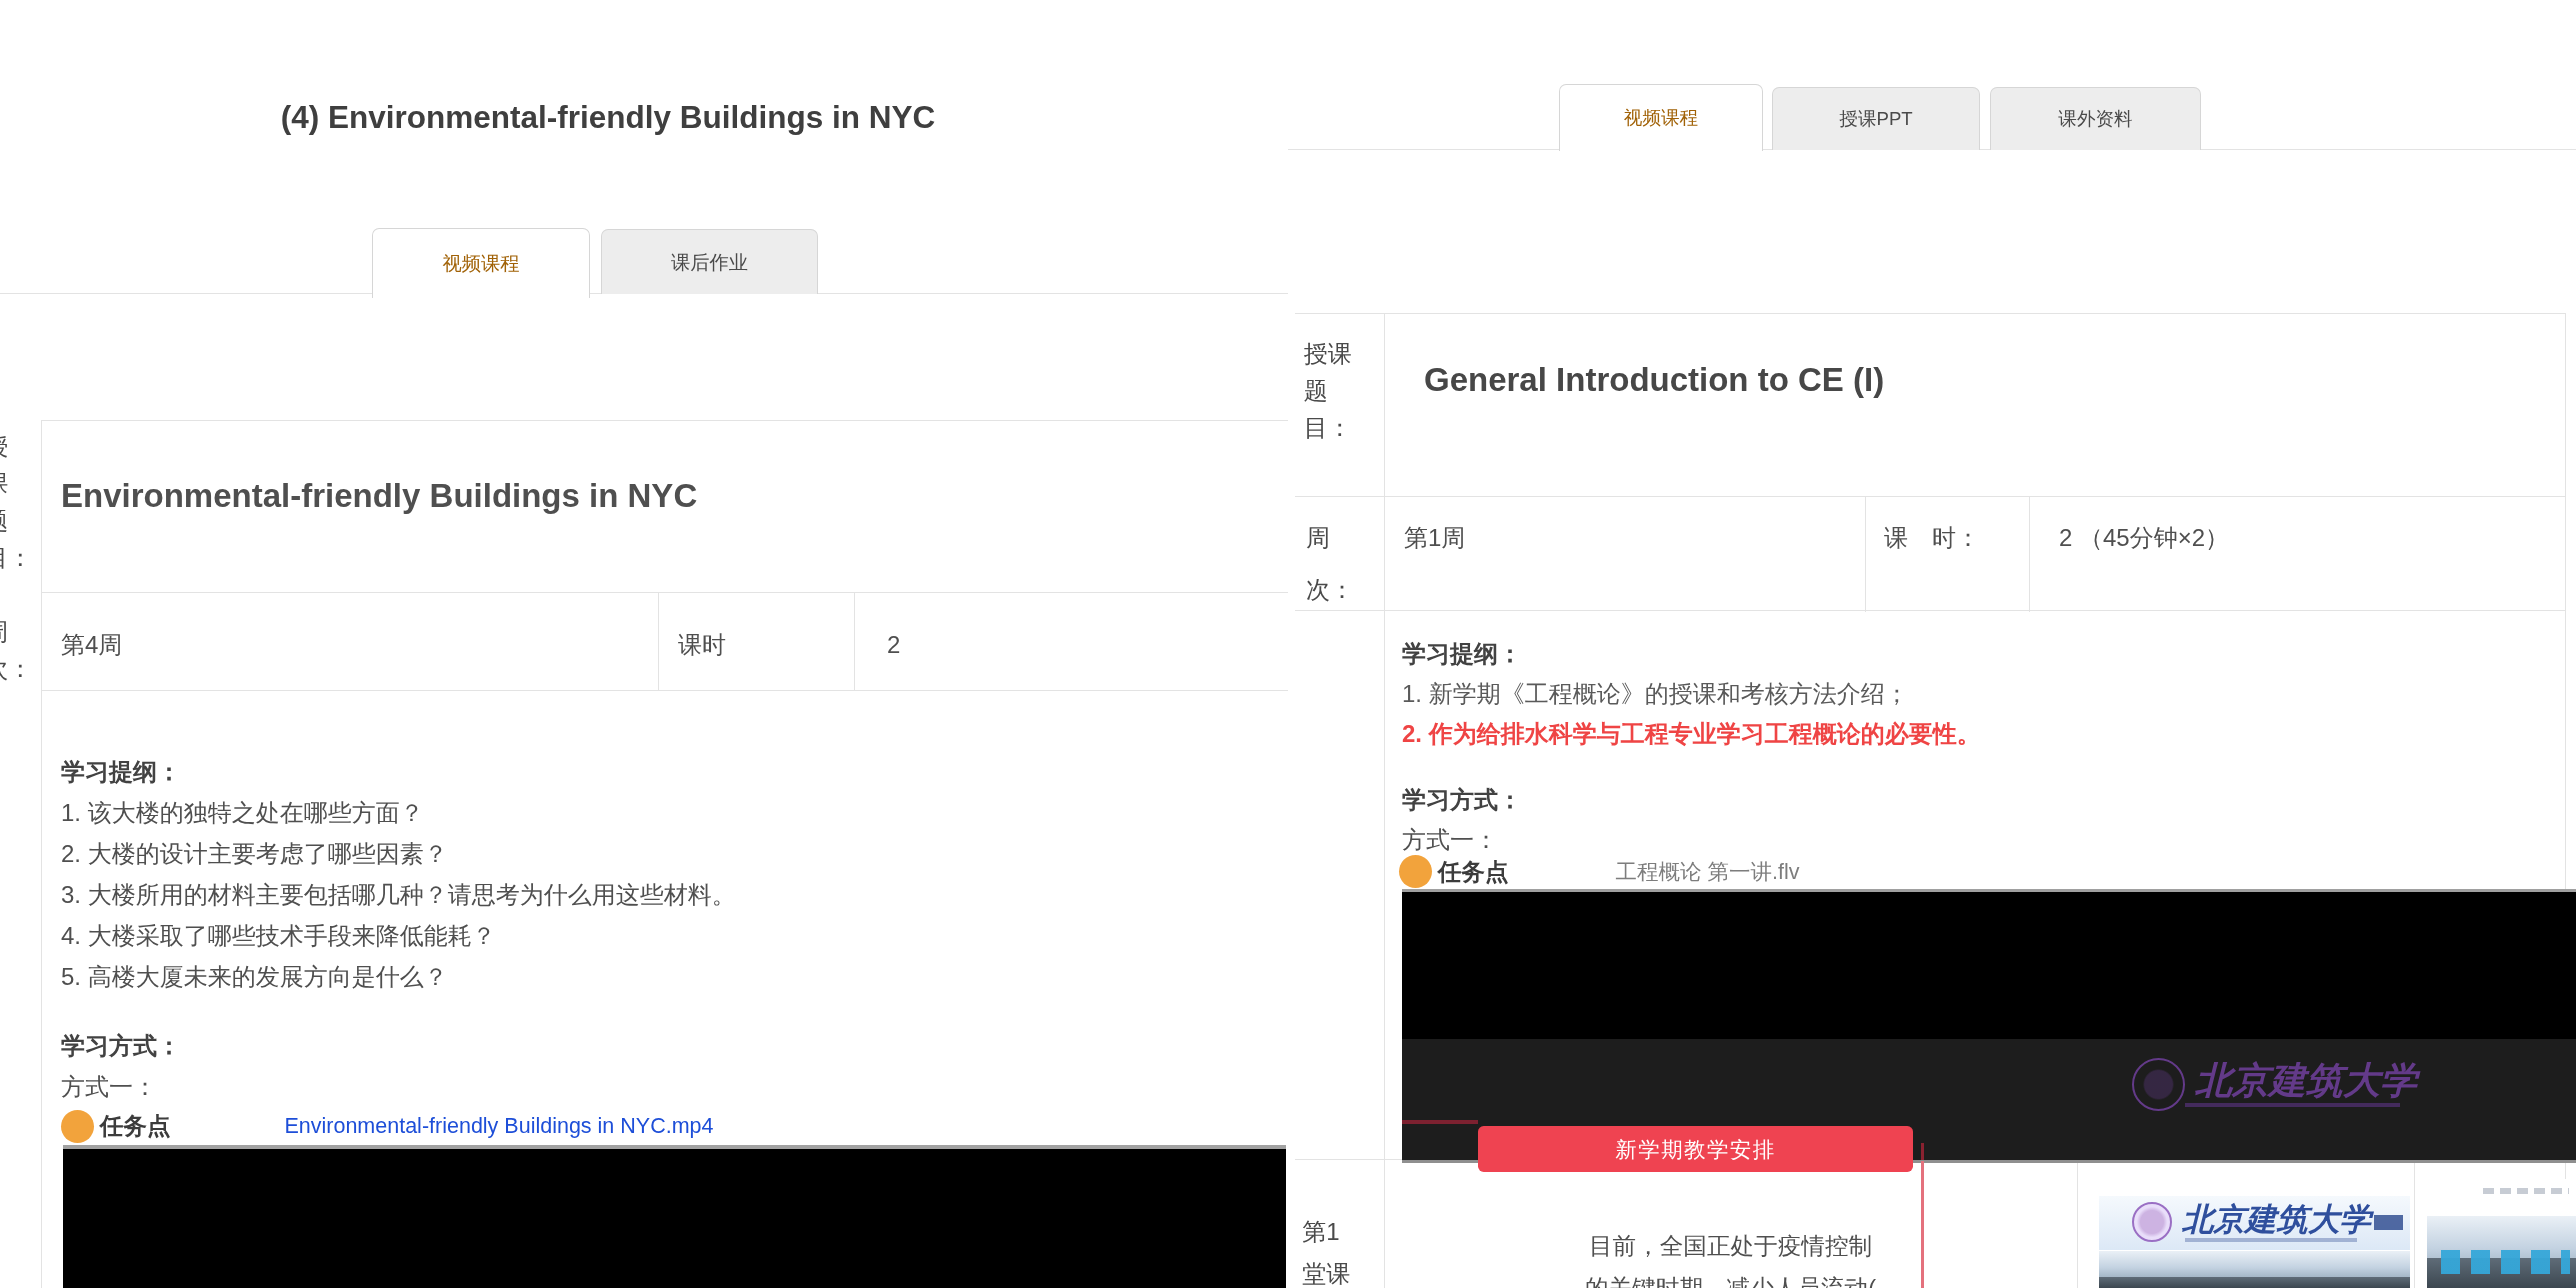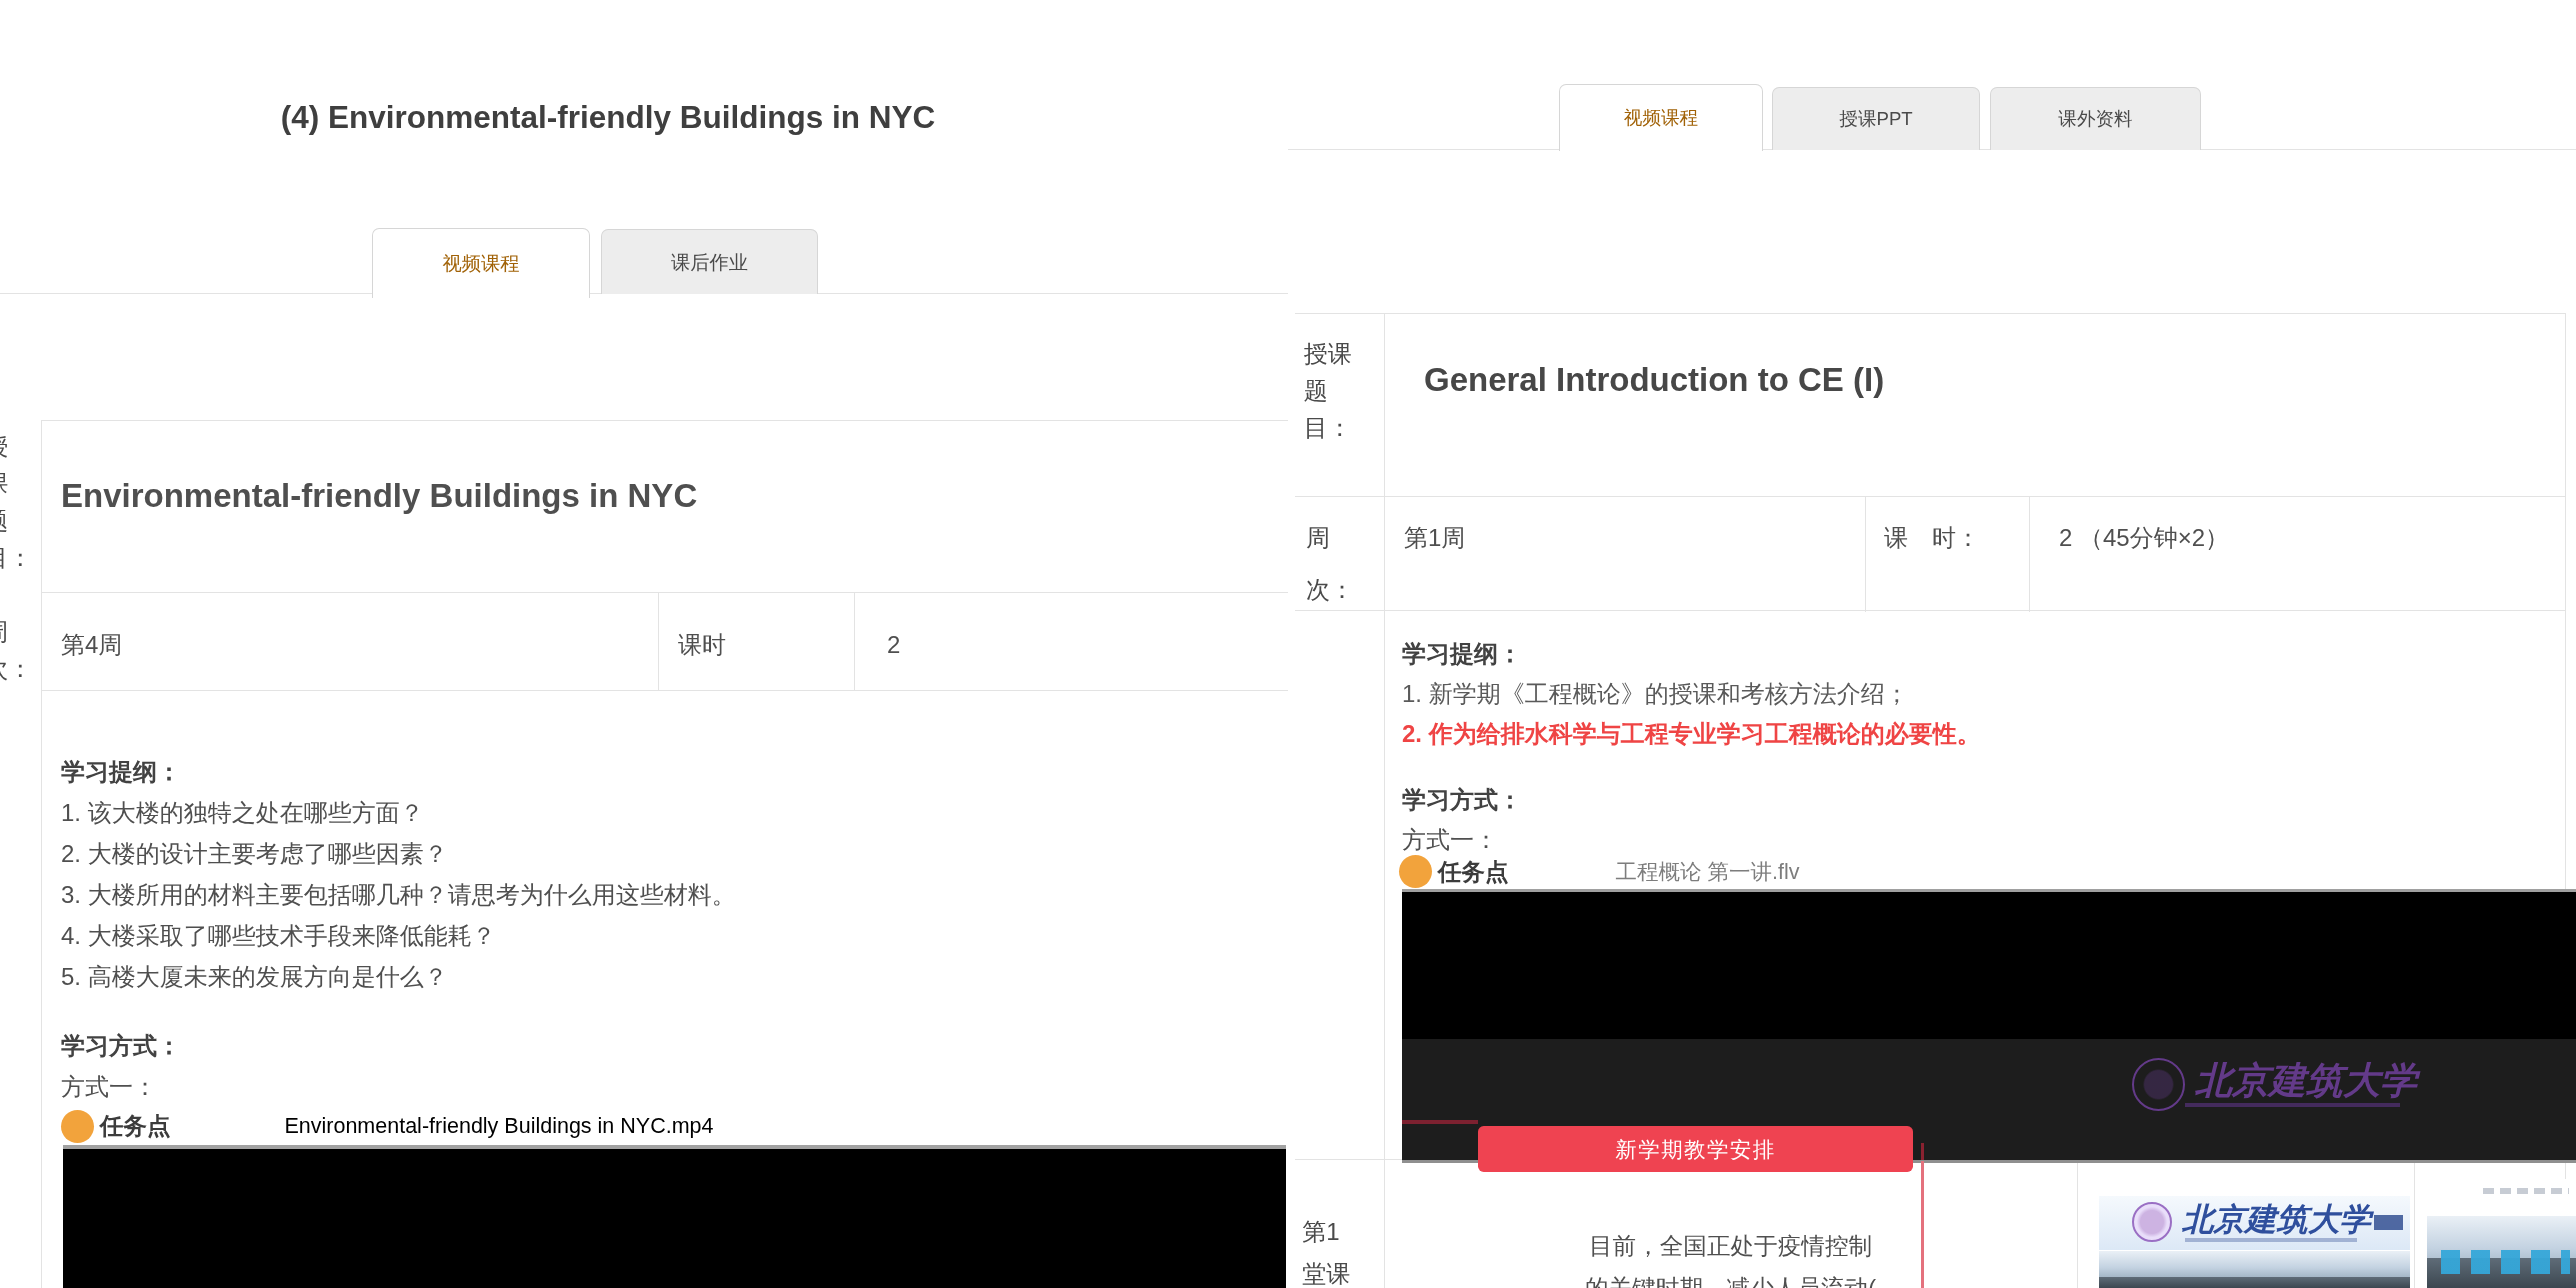--- a/index.html
+++ b/index.html
@@ -14,21 +14,21 @@
   .tab.active{background:#ffffff;z-index:3;}
   .tab.inactive{background:#ededed;color:#4a4a4a;}
   .pretxt{white-space:pre-line;}
   .sliver{position:absolute;font-size:24px;line-height:37px;color:#4a4a4a;white-space:pre-line;}
   .bigtitle{font-weight:bold;color:#3f3f3f;}
   .bodytxt{font-size:24px;line-height:41px;color:#4f4f4f;}
   .bold{font-weight:bold;color:#424242;}
   .taskrow{position:absolute;display:flex;align-items:center;}
   .taskdot{width:33px;height:33px;border-radius:50%;background:#f2a33c;flex:0 0 auto;}
   .tasklbl{font-size:23.6px;font-weight:bold;color:#3c3c3c;margin-left:5.7px;}
-  .taskfile{font-size:21.5px;color:#000000;}
+  .taskfile{font-size:21.5px;color:#1d4ed8;}
   .video{position:absolute;border-top:4.3px solid #a2a2a2;background:#000;}
   .redbtn{position:absolute;background:#ef4351;border-radius:5.7px;display:flex;align-items:center;
           justify-content:center;color:#fff;font-size:21.5px;z-index:4;letter-spacing:1.4px;margin-top:27px;}
   .wm{position:absolute;display:flex;align-items:center;opacity:.92;}
   .wm-ring{width:53px;height:53px;border-radius:50%;border:2.9px solid #6a3d93;box-sizing:border-box;
            background:radial-gradient(circle at 50% 50%, rgba(106,61,147,.35) 0 40%, transparent 45%);}
   .wm-name{font-family:"Liberation Serif",serif;font-style:italic;font-weight:bold;
            font-size:37px;color:#6a3d93;margin-left:10px;line-height:37px;}
   .wm-sub{height:4.3px;background:#5a3380;opacity:.7;margin-top:4.3px;width:215px;}
   .thumb{position:absolute;background:#fff;overflow:hidden;}

